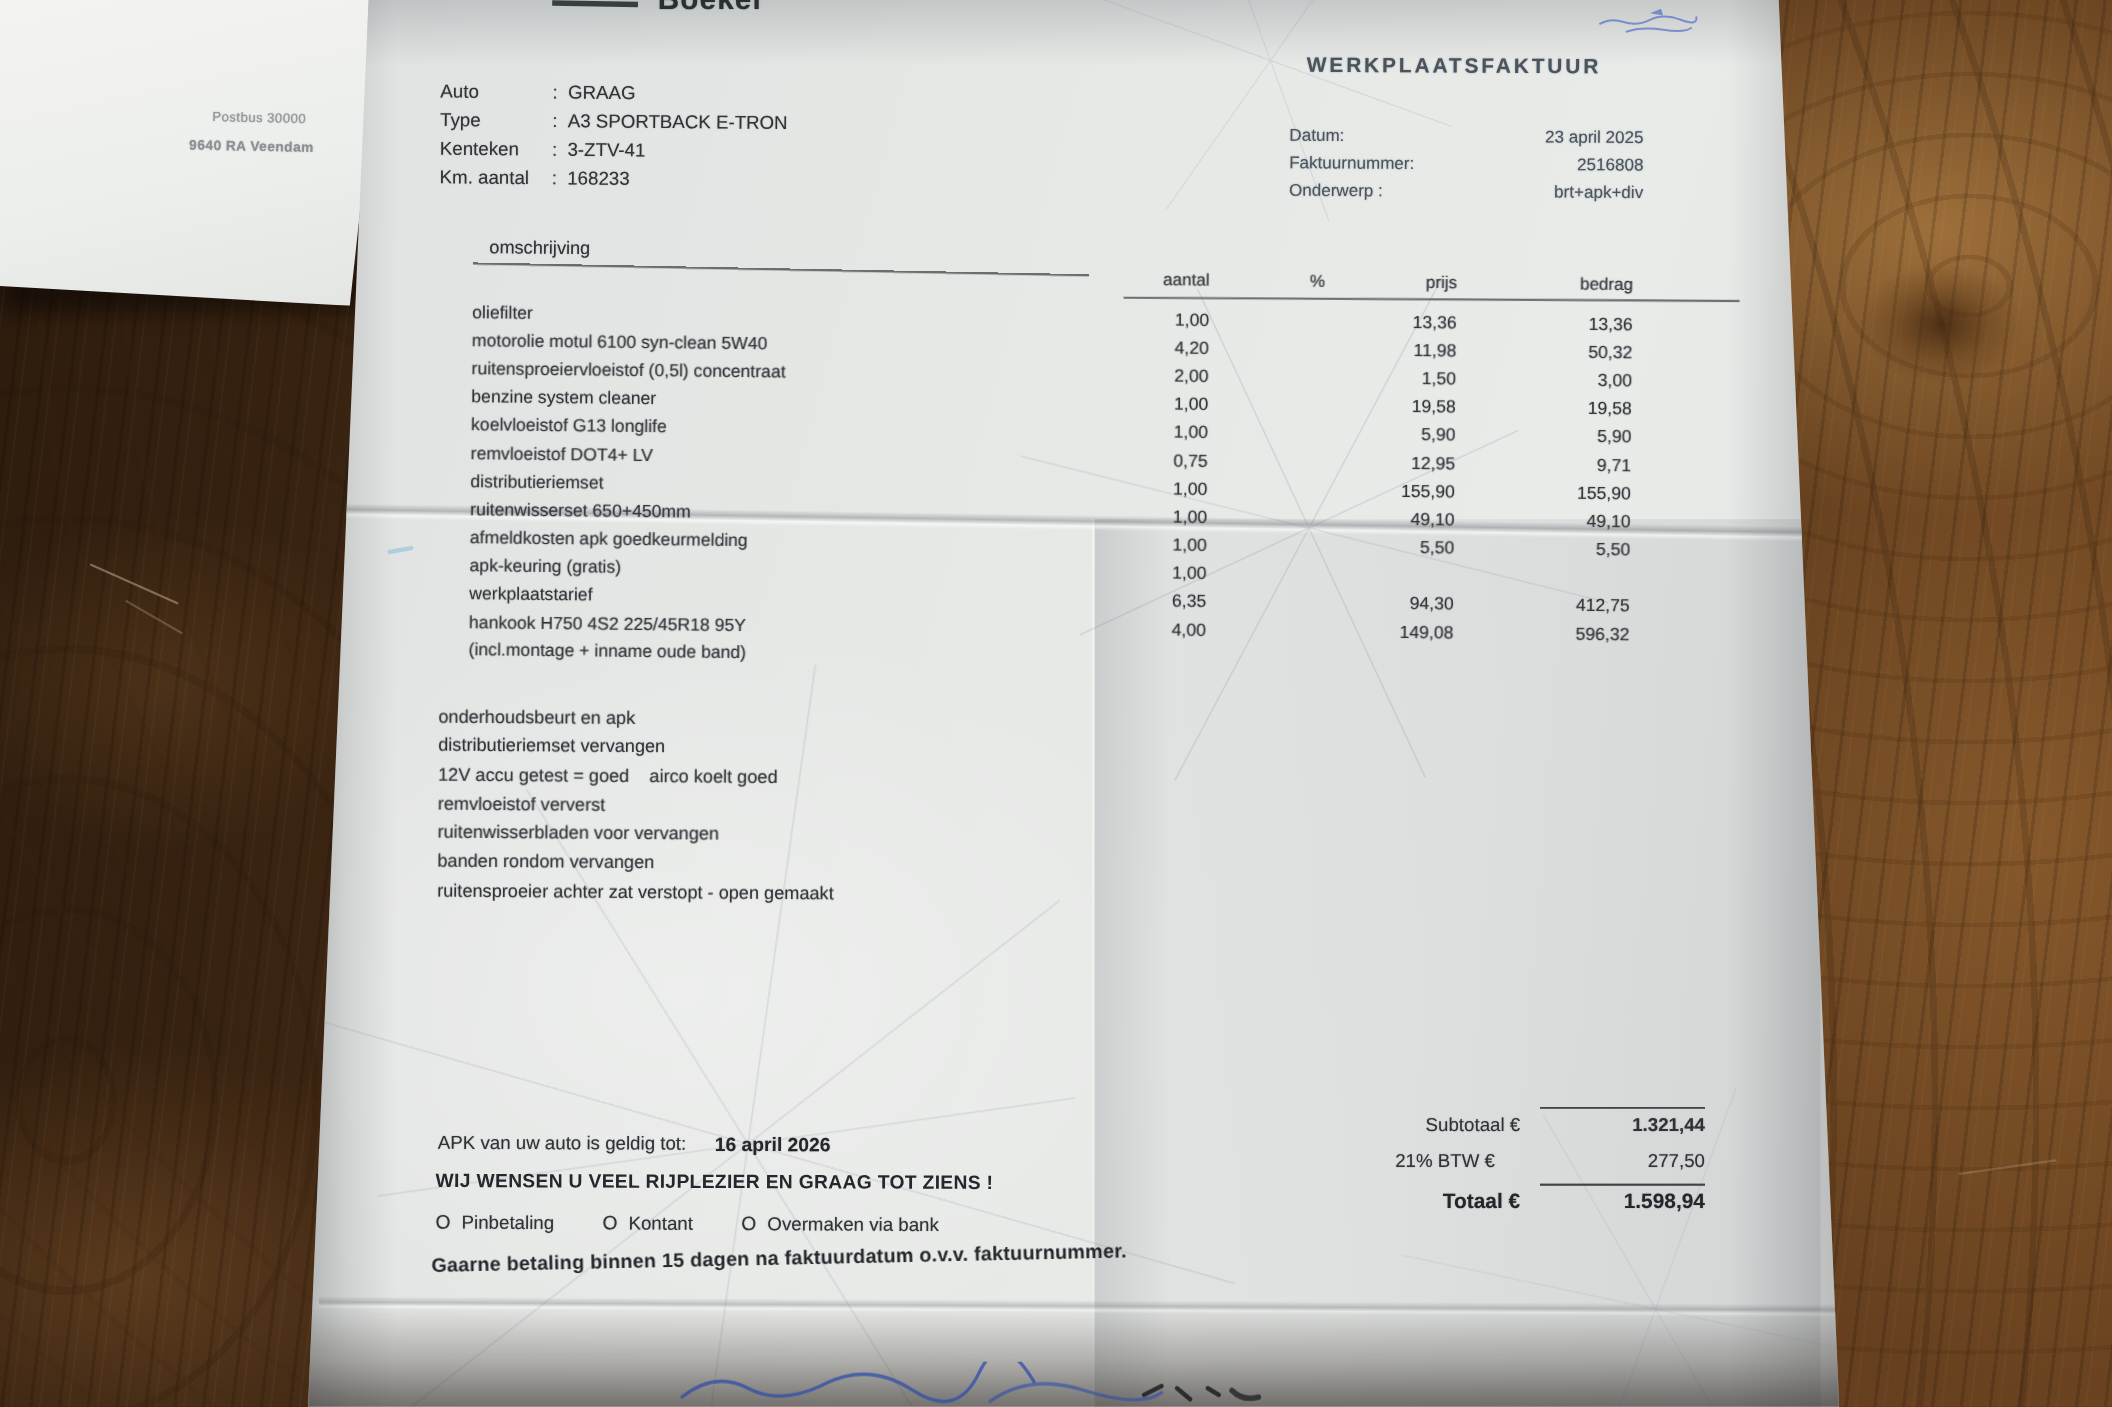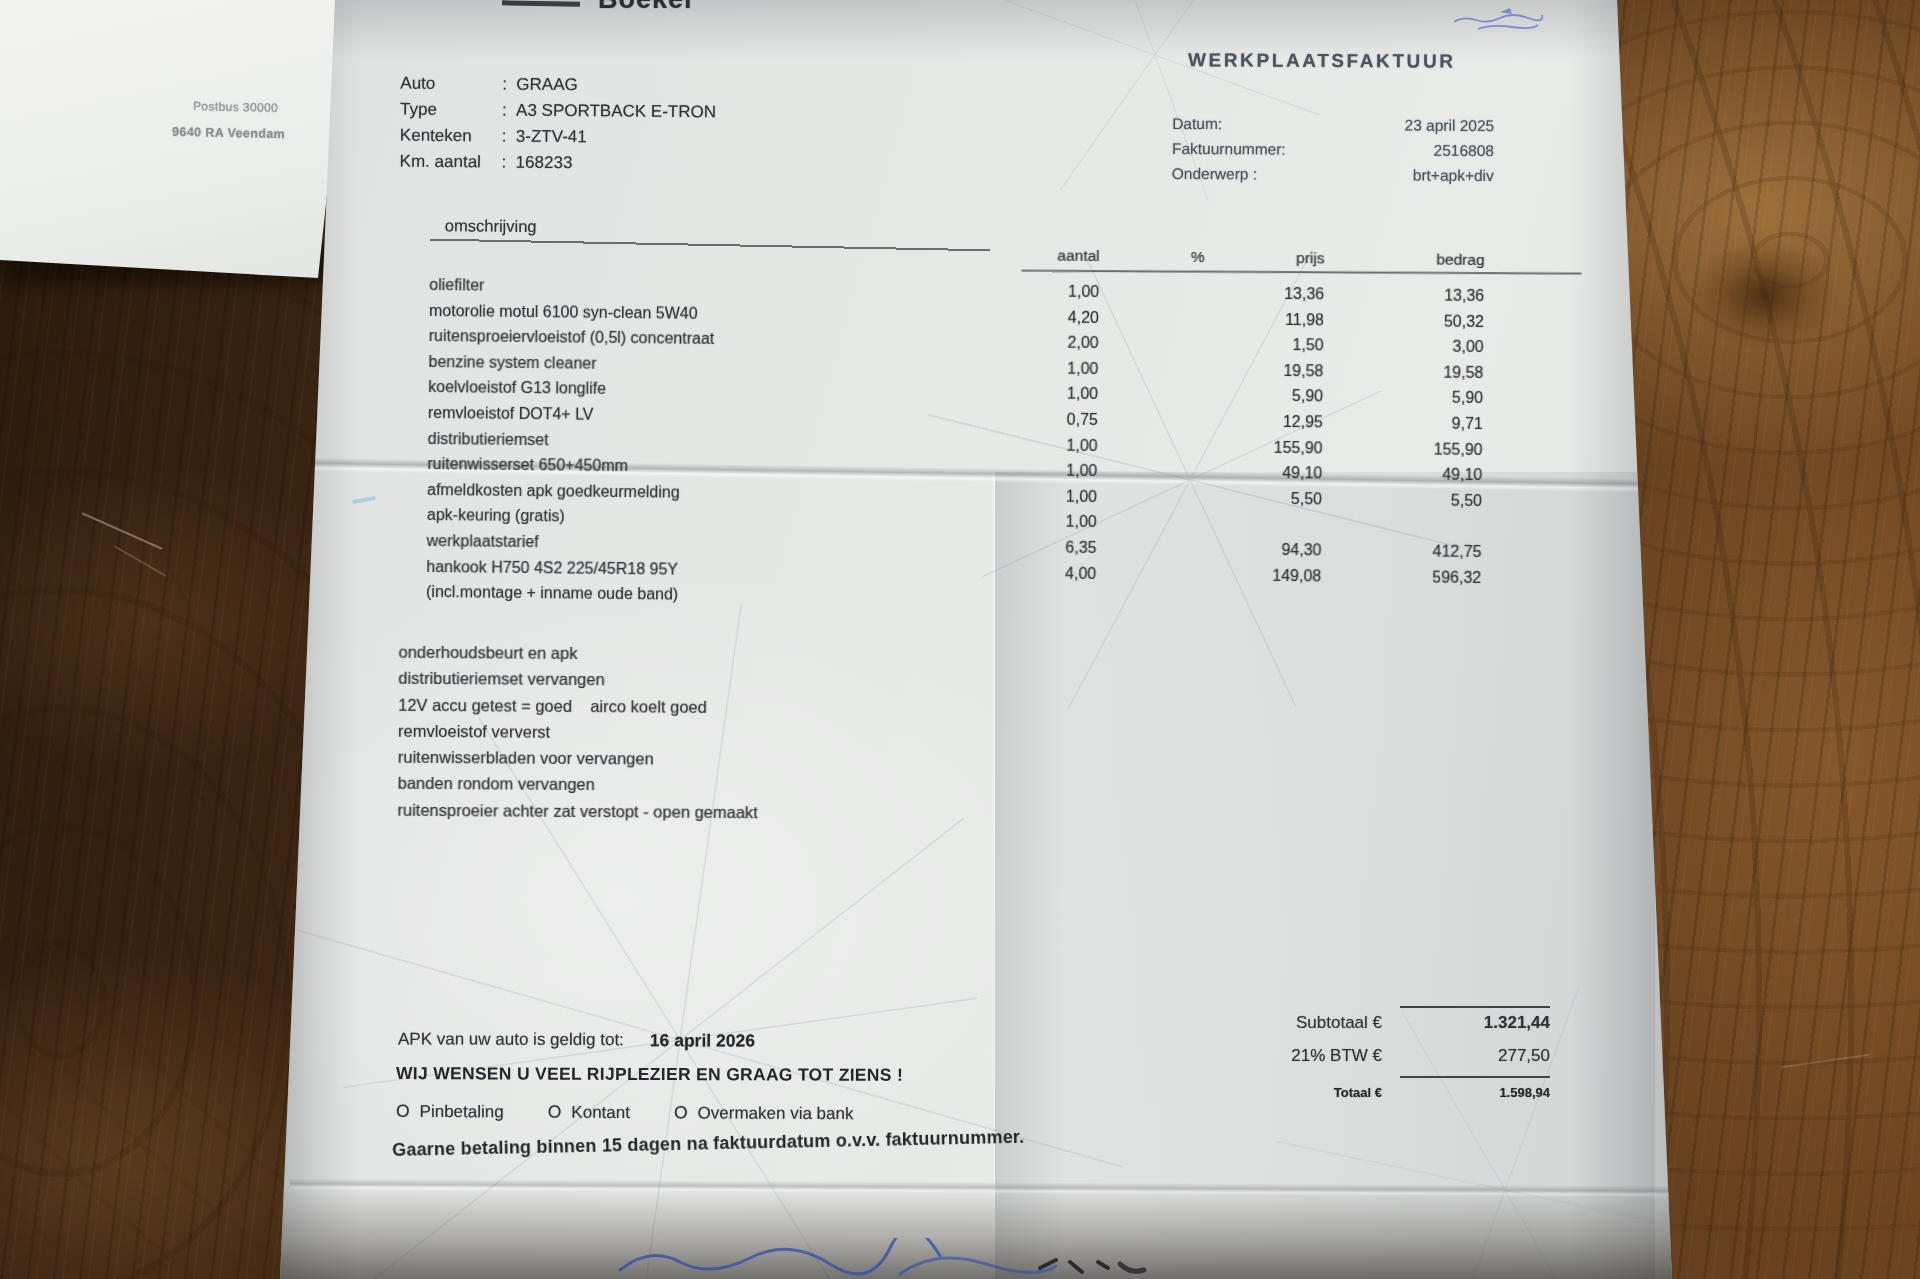--- a/index.html
+++ b/index.html
@@ -98,23 +98,23 @@
   .c-aantal{flex:0 0 165px;text-align:right;}
   .c-pct{flex:0 0 105px;text-align:right;}
   .c-prijs{flex:0 0 120px;text-align:right;}
   .c-bedrag{flex:0 0 160px;text-align:right;}
 
   .notes{position:absolute;left:398px;top:640px;font-size:16.5px;line-height:26.3px;transform:rotate(.4deg);}
   .note-line{white-space:pre;}
 
   .totals{position:absolute;left:1080px;top:1006px;width:470px;font-size:17px;}
   .trow{display:flex;line-height:30px;align-items:flex-end;}
-  .trow.r2{margin-top:3px;}
+  .trow.r2{margin-top:3px;gap:23px;}
   .trow.r3{margin-top:5px;}
-  .trow.bold{font-weight:bold;font-size:13px;color:#23272b;}
+  .trow.bold{font-weight:bold;font-size:19px;color:#23272b;}
   .tlab{flex:1 1 auto;text-align:right;padding-right:18px;}
   .tval{flex:0 0 150px;text-align:right;}
   .tval.overline{border-top:2px solid #3f444a;font-weight:bold;}
 
   .apkline{position:absolute;left:398px;top:1030px;display:flex;gap:26px;font-size:17px;transform:rotate(.2deg);}
   .apkdate{font-weight:bold;font-size:17.5px;color:#24282c;}
   .wishline{position:absolute;left:396px;top:1064px;font-size:17.5px;font-weight:bold;
     letter-spacing:.3px;color:#24282c;transform:rotate(.2deg);}
   .payline{position:absolute;left:396px;top:1102px;display:flex;gap:44px;font-size:17px;transform:rotate(.3deg);}
   .pay-item{display:flex;gap:10px;align-items:baseline;}

